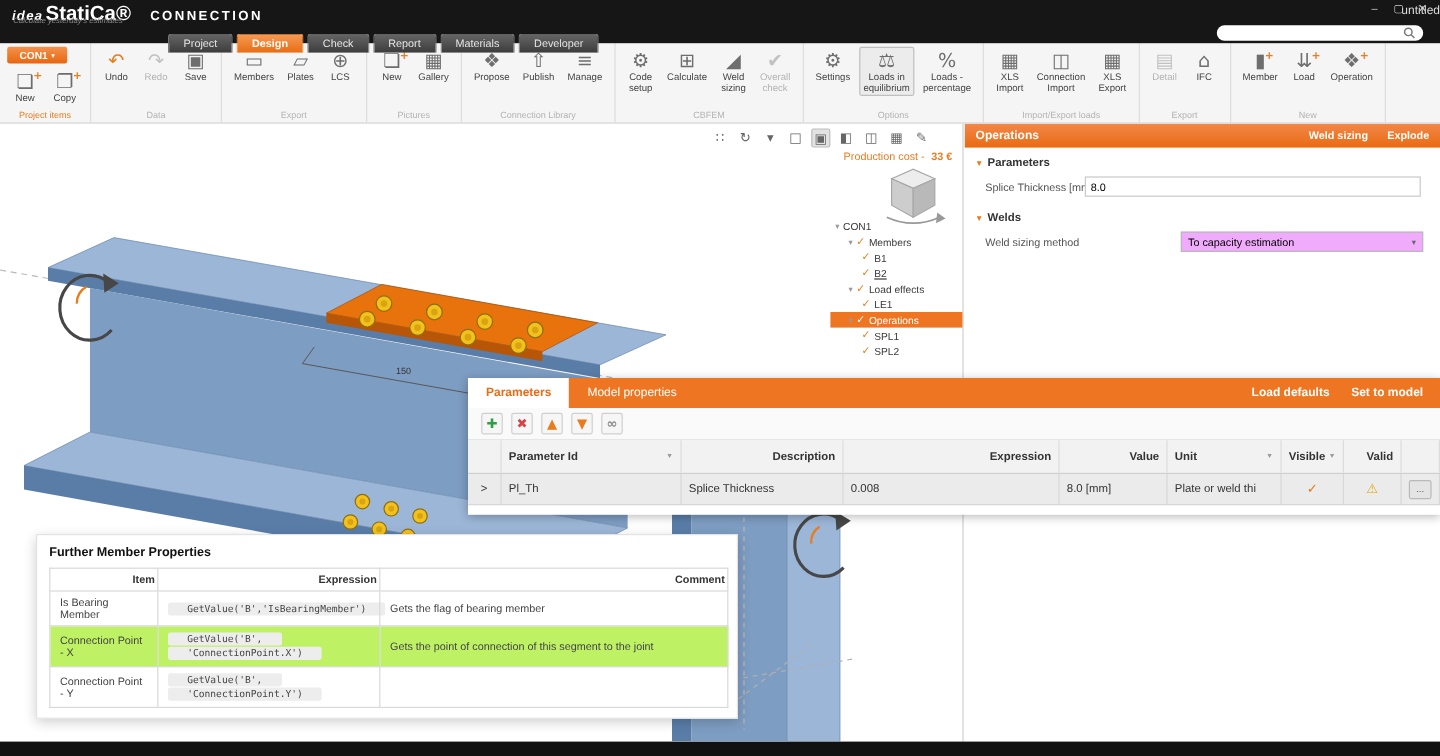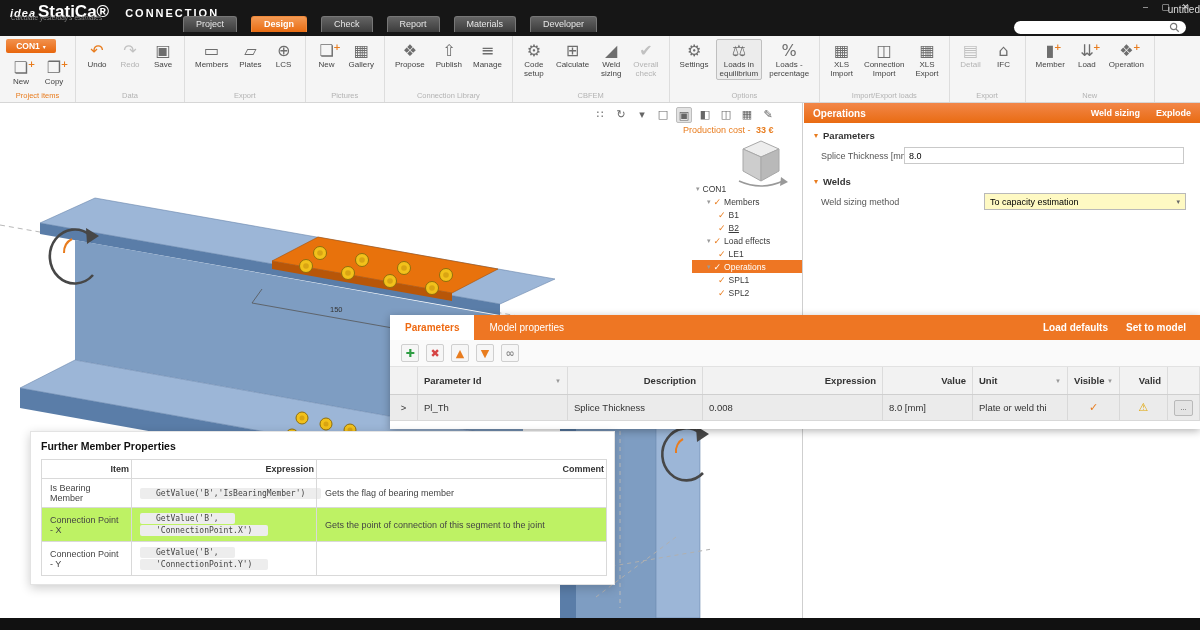--- a/index.html
+++ b/index.html
@@ -10,21 +10,21 @@
   
   .header { position:absolute; left:0; top:0; width:1200px; height:36px; background:#161616; z-index:20; }
   .logo { position:absolute; left:10px; top:2px; display:flex; align-items:baseline; }
   .logo-idea { color:#fff; font-weight:bold; font-style:italic; font-size:11px; letter-spacing:1px; }
   .logo-statica { color:#fff; font-weight:bold; font-size:17px; margin-left:2px; }
   .app-name { color:#fff; font-weight:bold; font-size:11px; letter-spacing:2px; margin-left:16px; }
   .tagline { position:absolute; left:11px; top:14px; font-size:6.5px; font-style:italic; color:#8a8a8a; }
   .doc-title { position:absolute; left:0; right:0; top:4px; text-align:right; color:#ddd; font-size:10px; }
   .win-controls { position:absolute; right:8px; top:2px; display:flex; gap:7px; }
   .win-btn { color:#cfcfcf; font-size:9px; width:13px; text-align:center; cursor:default; }
-  .tab-bar { position:absolute; left:140px; top:16px; display:flex; gap:14px;margin-left:43px; }
+  .tab-bar { position:absolute; left:140px; top:28px; display:flex; gap:3px; }
   .tab { background:linear-gradient(#646464,#3c3c3c); border:1px solid #777; border-bottom:none;
          color:#e6e6e6; font-size:9px; padding:2px 12px 3px; border-radius:3px 3px 0 0; white-space:nowrap; }
   .tab.active { background:linear-gradient(#f49a54,#e96c12); border-color:#f08a3c; color:#fff; font-weight:bold; }
   .search-box { position:absolute; right:14px; top:21px; width:172px; height:13px; background:#fff;
                 border-radius:7px; display:flex; align-items:center; padding:0 6px; }
   .search-box input { flex:1; border:none; outline:none; font-size:8.5px; background:transparent; min-width:0; }
 
   
   .ribbon { position:absolute; left:0; top:36px; width:1200px; height:67px; background:#f5f5f5;
             border-bottom:1px solid #d6d6d6; display:flex; align-items:stretch; z-index:15; }
@@ -48,21 +48,21 @@
   
   .viewport { position:absolute; left:0; top:103px; width:803px; height:515px; background:#fff;
               border-right:1px solid #cfcfcf; overflow:hidden; z-index:1; }
   .scene { position:absolute; left:0; top:0; }
   .bolt { fill:#f2c11b; stroke:#8f6e0c; stroke-width:1; }
   .bolt-in { fill:#d9a413; }
   .vp-toolbar { position:absolute; left:592px; top:4px; display:flex; gap:5px; align-items:center; }
   .vt-icon { font-size:11px; color:#666; width:16px; height:16px; line-height:16px; text-align:center;
              font-family:"DejaVu Sans",sans-serif; cursor:default; }
   .vt-icon.pressed { background:#e2e2e2; border:1px solid #bdbdbd; border-radius:2px; }
-  .prod-cost { position:absolute; left:656px; top:22px; font-size:9px; color:#e87c1e; white-space:nowrap;padding-left:27px; }
+  .prod-cost { position:absolute; left:676px; top:22px; font-size:9px; color:#e87c1e; white-space:nowrap;padding-left:27px; }
   .pc-val { font-weight:bold; margin-left:3px; }
   .nav-cube { position:absolute; left:733px; top:34px; }
   .tree { position:absolute; left:692px; top:79px; width:111px; font-size:8.5px; }
   .tree-row { display:flex; align-items:center; height:13px; gap:3px; color:#3a3a3a; cursor:default; }
   .tree-row.selected { background:#ee7623; color:#fff; }
   .chev { color:#9a9a9a; font-size:7px; }
   .chk { color:#e87c1e; font-size:9px; font-weight:bold; }
   .selected .chk { color:#fff; }
   .tlbl.underline { text-decoration:underline; }
 
@@ -73,21 +73,21 @@
   .ops-title { flex:1; font-weight:bold; }
   .ops-hbtn { margin-left:16px; font-size:9px; font-weight:bold; color:#fff; cursor:default; }
   .ops-sec-head { display:flex; align-items:center; gap:5px; padding:7px 10px 2px; }
   .sec-chev { color:#e87c1e; font-size:8px; }
   .sec-title { font-weight:bold; font-size:9.5px; color:#333; }
   .ops-field { position:relative; height:24px; margin-top:2px; }
   .ops-field label { position:absolute; left:17px; top:6px; font-size:9px; color:#555; }
   .f-splice .fld-input { position:absolute; left:100px; top:2px; width:280px; height:17px;
                          border:1px solid #c9c9c9; font-size:9px; padding:0 4px; font-family:inherit; }
   .f-weldmethod .sel { position:absolute; left:180px; top:2px; width:202px; height:17px; border:1px solid #b9b9b9;
-                       background:#fef9c3; font-size:9px; display:flex; align-items:center; padding:0 5px; cursor:default; }
+                       background:#f0abfc; font-size:9px; display:flex; align-items:center; padding:0 5px; cursor:default; }
   .sel .caret { margin-left:auto; color:#666; font-size:7px; }
 
   
   .pp { position:absolute; left:390px; top:315px; width:810px; height:114px; background:#fff;
         box-shadow:0 2px 8px rgba(0,0,0,.3); z-index:5; font-size:9.5px; }
   .pp-header { height:25px; background:#ee7623; display:flex; align-items:center; }
   .pp-tab { padding:0 15px; color:#fff; font-size:10px; line-height:25px; cursor:default; white-space:nowrap; }
   .pp-tab.active { background:#fff; color:#ee6a13; font-weight:bold; }
   .pp-actions { margin-left:auto; display:flex; gap:18px; padding-right:14px; }
   .pp-action { color:#fff; font-weight:bold; font-size:10px; cursor:default; white-space:nowrap; }
@@ -104,21 +104,21 @@
   .pp-row-el { height:26px; background:#ebebeb; border-bottom:1px solid #d8d8d8; }
   .td { display:flex; align-items:center; padding:0 6px; border-right:1px solid #d8d8d8; color:#333;
         overflow:hidden; white-space:nowrap; }
   .td.center { justify-content:center; }
   .ok { color:#e87c1e; font-weight:bold; font-size:11px; }
   .warn { color:#e0a400; font-size:11px; }
   .more-btn { width:24px; height:16px; background:#e4e4e4; border:1px solid #b9b9b9; border-radius:2px;
               font-size:8px; color:#555; display:flex; align-items:center; justify-content:center; cursor:default; }
 
   
-  .fp { position:absolute; left:30px; top:431px; width:585px; background:#fff; border:1px solid #e3e3e3;
+  .fp { position:absolute; left:30px; top:445px; width:585px; background:#fff; border:1px solid #e3e3e3;
         box-shadow:0 3px 10px rgba(0,0,0,.2); padding:7px 10px 8px; z-index:6; }
   .fp-title { font-weight:bold; font-size:10.5px; color:#111; margin:1px 0 7px; }
   .fp-table { border-collapse:collapse; width:565px; table-layout:fixed; }
   .fp-table th, .fp-table td { border:1px solid #d9d9d9; font-size:9px; }
   .fp-table th { font-weight:bold; text-align:right; padding:4px 2px; color:#333; }
   .fp-table td { padding:4px 8px; vertical-align:middle; color:#444; }
   .fp-table th:nth-child(1){ width:90px; } .fp-table th:nth-child(2){ width:185px; } .fp-table th:nth-child(3){ width:290px; }
   .fp-table tbody tr:nth-child(2) { background:#bef264; }
   .chip { display:block; width:fit-content; background:#ededed; font-family:"DejaVu Sans Mono",monospace;
           font-size:8px; color:#444; padding:1px 16px; border-radius:2px; margin:1px 0; white-space:nowrap; }

